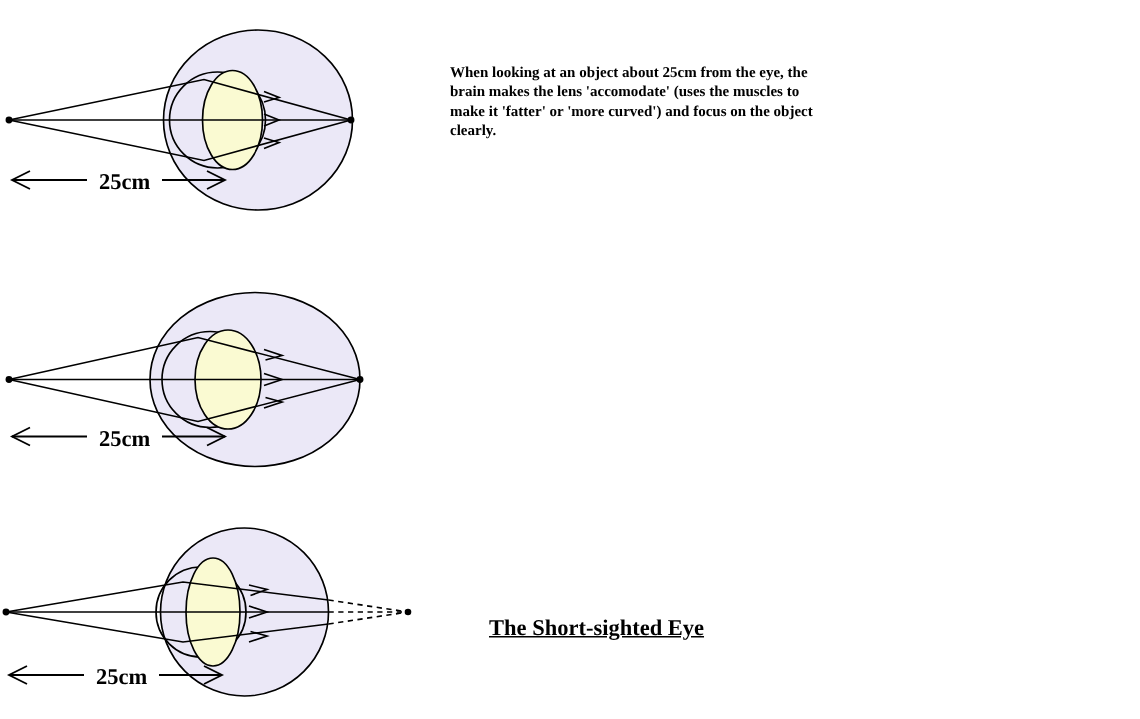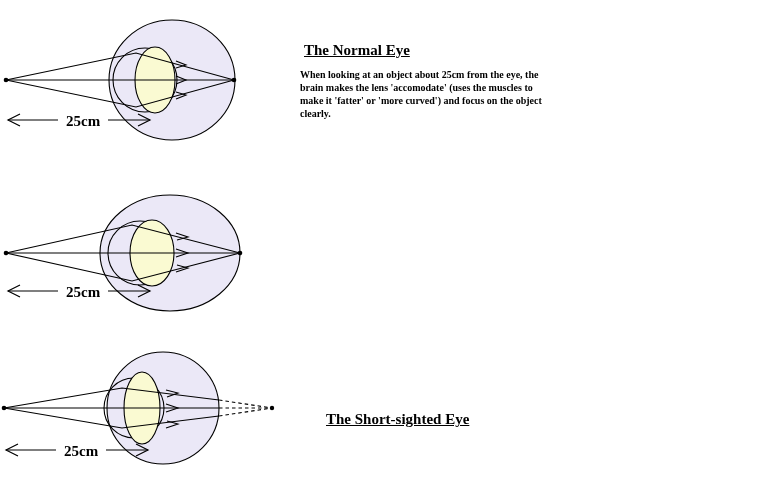--- a/index.html
+++ b/index.html
@@ -96,21 +96,20 @@
         <path d="M8,120 L58,120"></path>
         <path d="M20,114 L8,120 L20,126"></path>
         <path d="M108,120 L150,120"></path>
         <path d="M138,114 L150,120 L138,126"></path>
       </g>
       <text x="66" y="126" class="cm-label" font-family="'Liberation Serif', serif" font-size="15" font-weight="bold" fill="#000000">25cm</text>
     </svg>
   </div>
 
   <div class="textblock" id="text-normal">
-    <div class="heading">The Normal Eye</div>
     <p class="body-text">When looking at an object about 25cm from the eye, the
 brain makes the lens 'accomodate' (uses the muscles to
 make it 'fatter' or 'more curved') and focus on the object
 clearly.</p>
   </div>
 </div>
 
 <div class="row" id="row-short">
 
   <div class="diagram">

